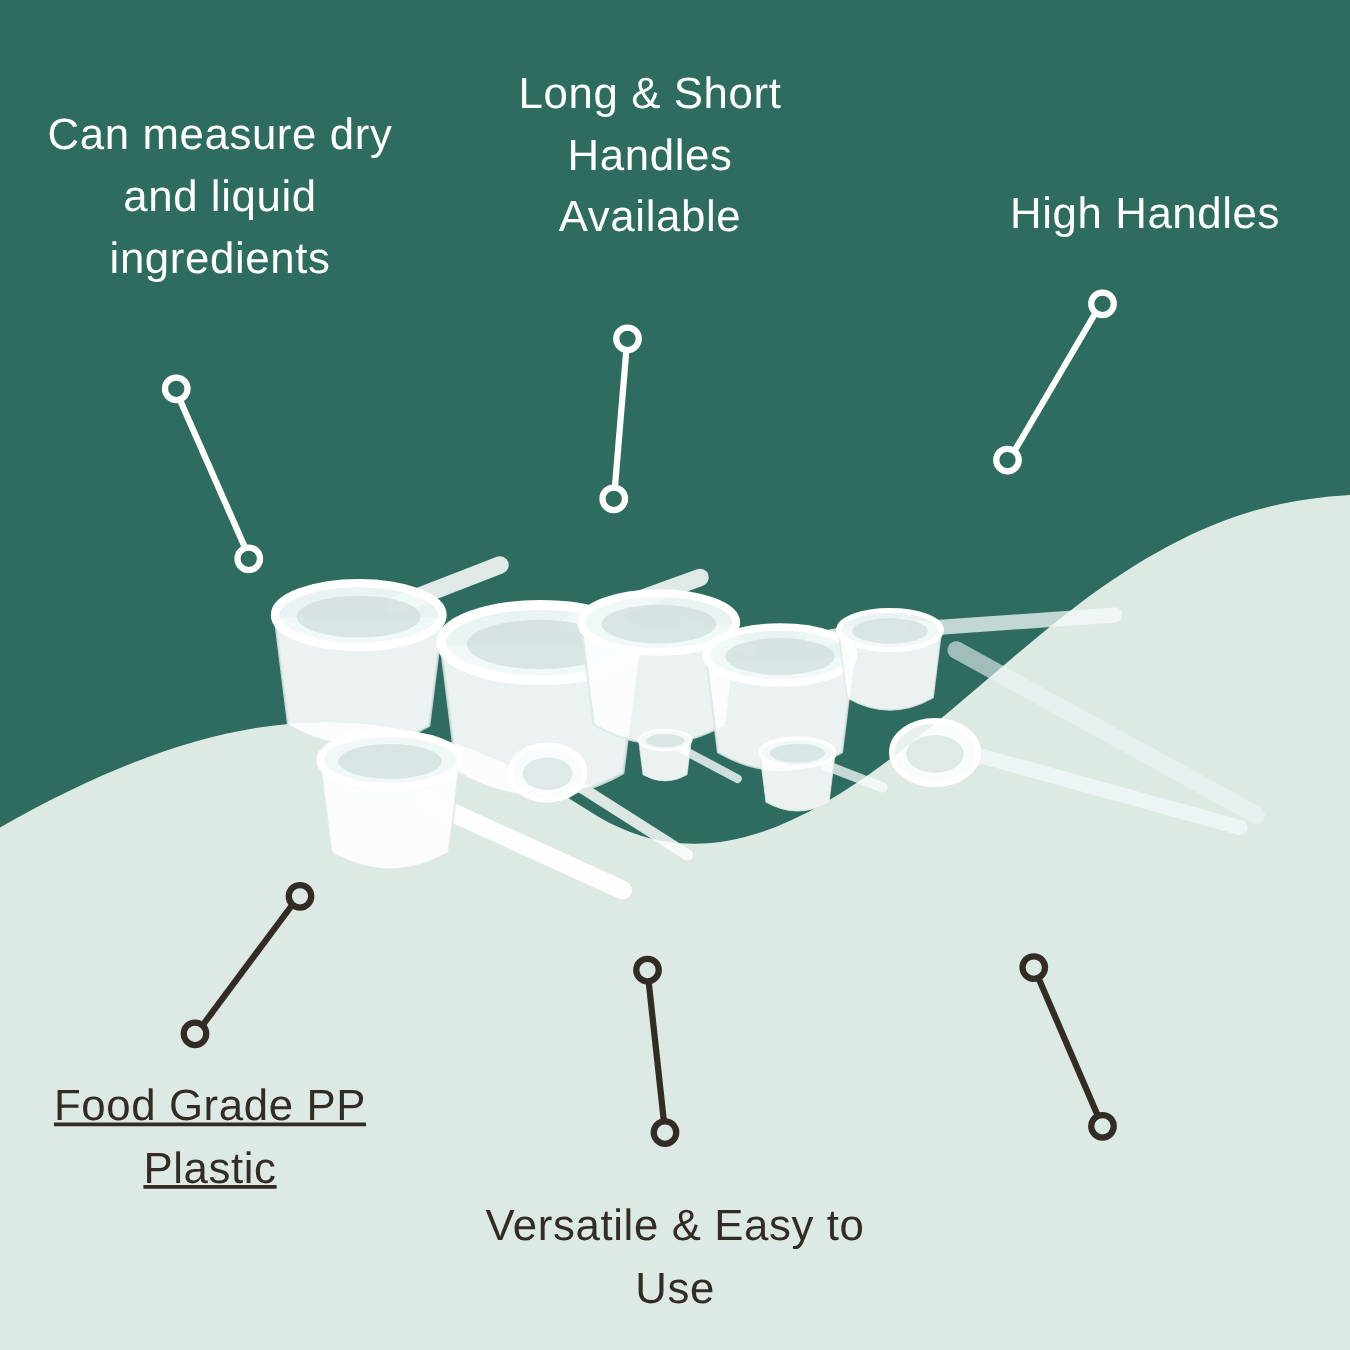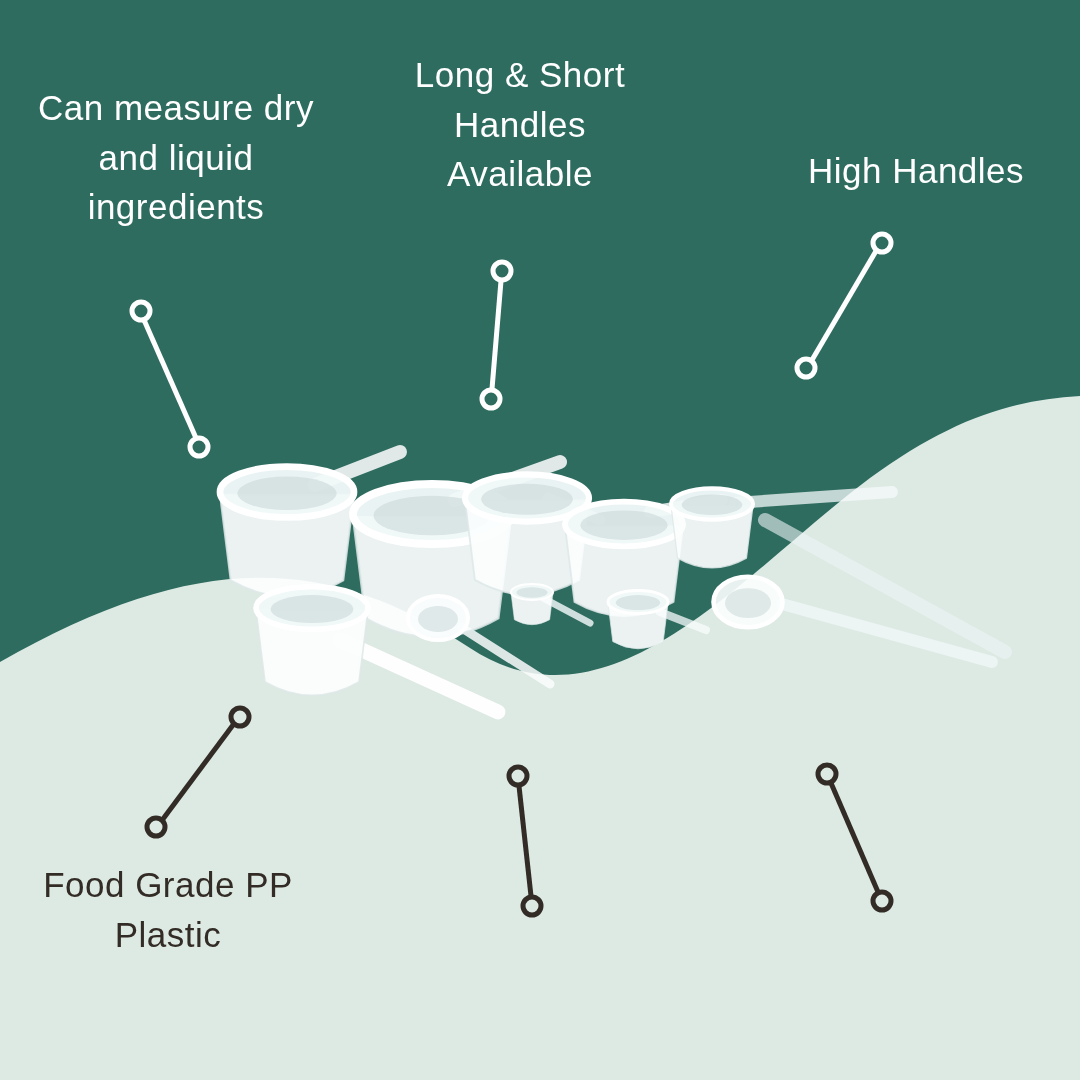--- a/index.html
+++ b/index.html
@@ -18,21 +18,21 @@
     font-size:35px;
     line-height:1.42;
     letter-spacing:.5px;
     font-weight:400;
   }
   .callout.light{color:#ffffff;}
   .callout.dark{color:#332C26;}
   #c-measure   {left:8px;   top:83px;  width:336px;}
   #c-handles   {left:360px; top:50px;  width:320px;}
   #c-quality   {left:756px; top:146px; width:320px;}
-  #c-material  {left:8px;   top:860px; width:320px;}
+  #c-material  {left:8px;   top:860px; width:320px;text-decoration:underline;}
   #c-versatile {left:340px; top:956px; width:400px;}
   #c-dishwasher{left:696px; top:934px; width:376px;}
 </style>
 </head>
 <body>
 
 <div class="stage">
 
   <svg class="layer" viewBox="0 0 1080 1080" aria-hidden="true">
     <rect x="0" y="0" width="1080" height="1080" fill="#2E6C60"></rect>
@@ -119,14 +119,16 @@
 
   <div id="c-measure" class="callout light">Can measure dry
 and liquid
 ingredients</div>
   <div id="c-handles" class="callout light">Long &amp; Short
 Handles
 Available</div>
   <div id="c-quality" class="callout light">High Handles</div>
   <div id="c-material" class="callout dark">Food Grade PP
 Plastic</div>
+  <div id="c-versatile" class="callout dark">Versatile &amp; Easy to
+Use</div>
 
 </div>
 
 </body></html>

